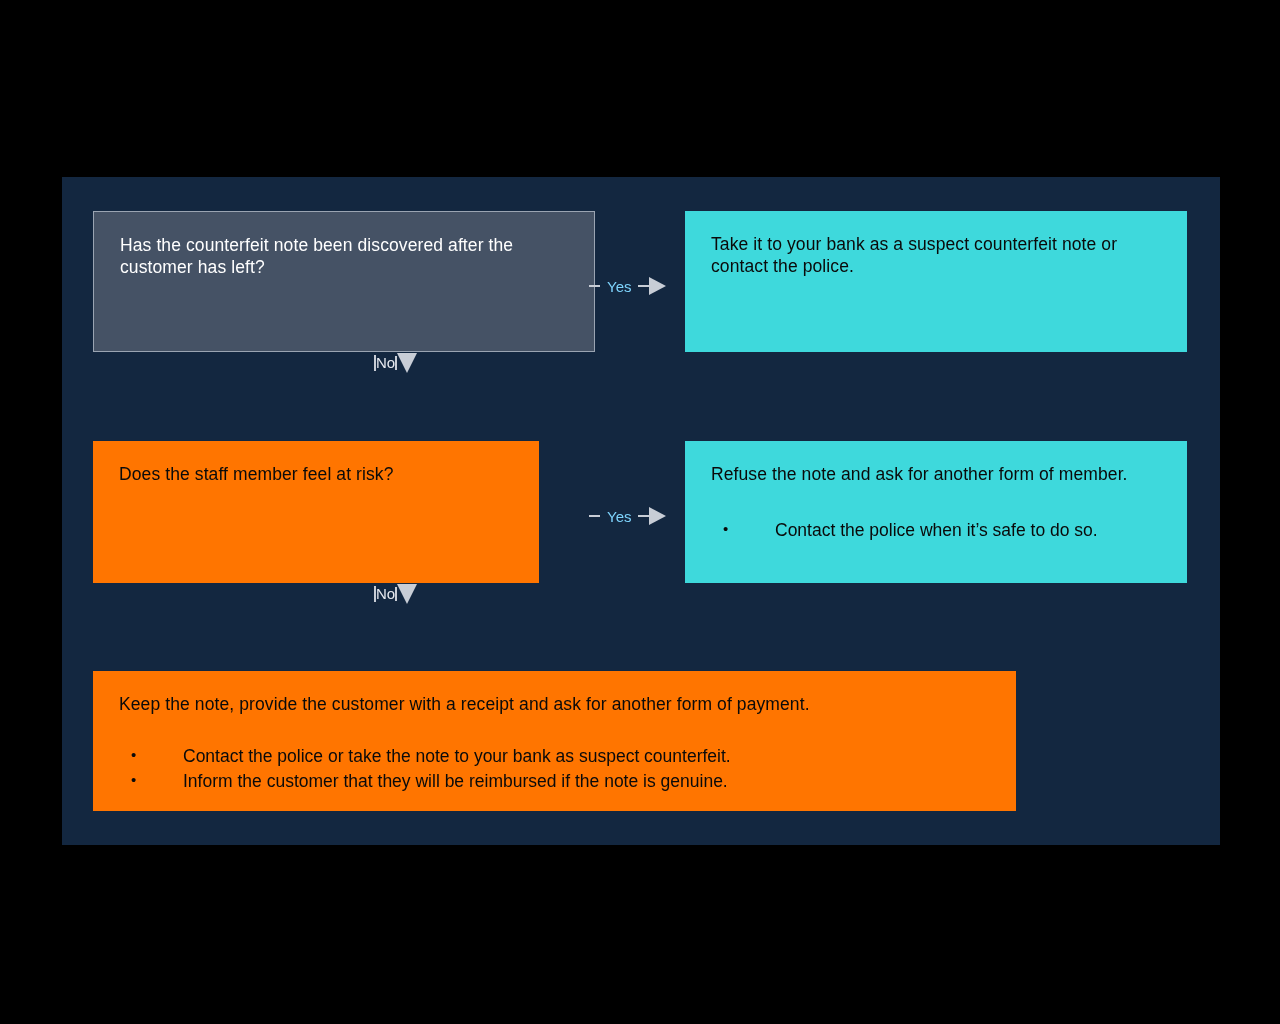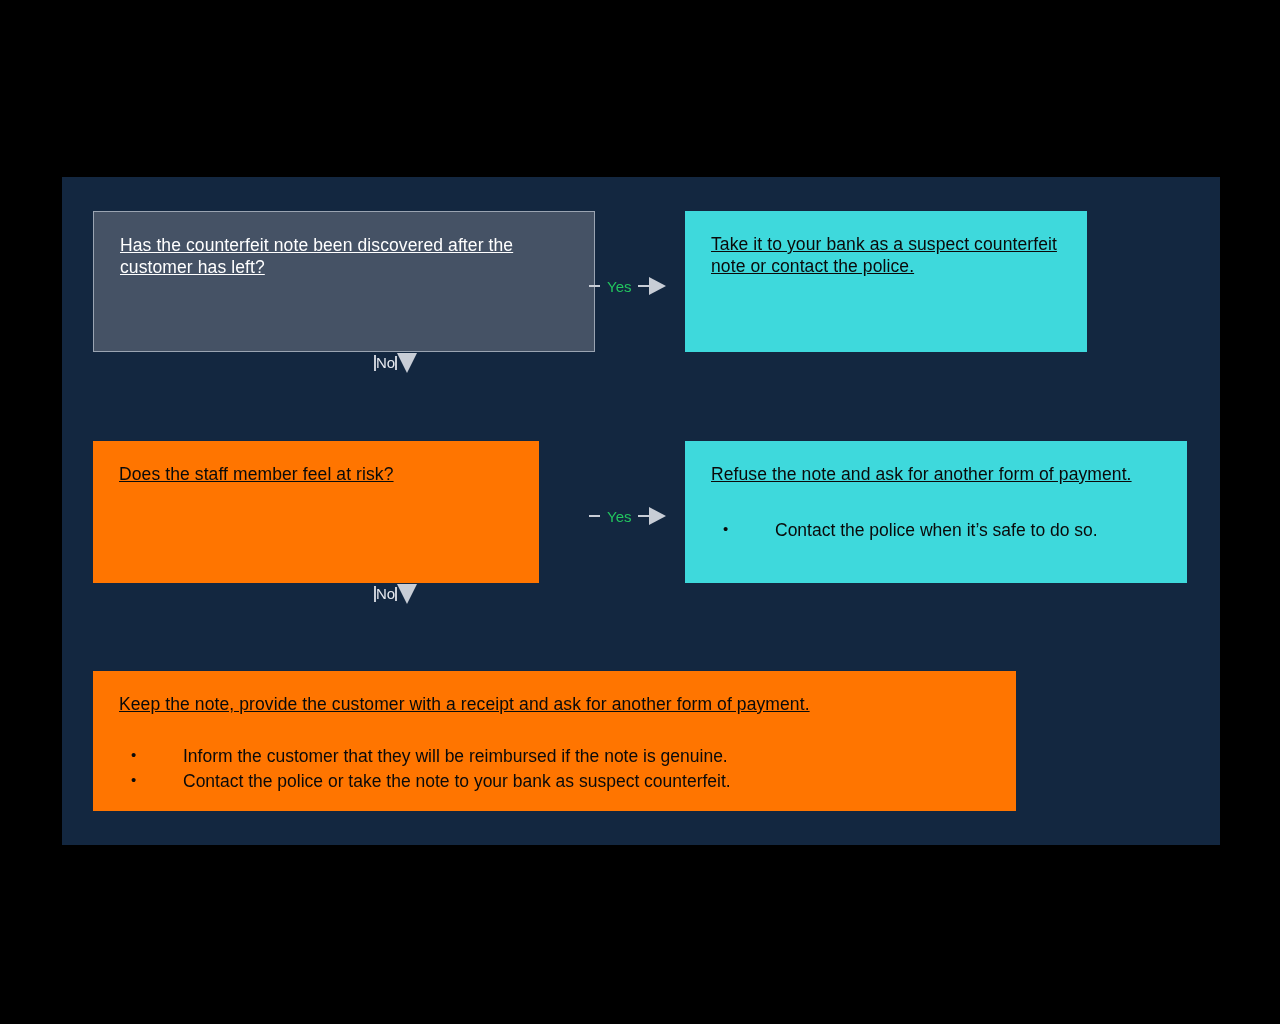--- a/index.html
+++ b/index.html
@@ -35,21 +35,20 @@
     position: absolute;
     box-sizing: border-box;
     padding: 22px 26px 18px 26px;
   }
 
   .node .line {
     margin: 0;
     font-size: 17.5px;
     line-height: 1.28;
     letter-spacing: 0.1px;
-    text-decoration: underline;
   }
 
   .node-question-slate {
     background: #46536690;
     background: #455265;
     border: 1px solid #9aa4b2;
     color: #ffffff;
   }
 
   .node-teal {
@@ -85,21 +84,21 @@
   }
   .spacer-gap { height: 22px; }
   .spacer-gap-sm { height: 18px; }
 
   
   .conn-h {
     position: absolute;
     display: flex;
     align-items: center;
     height: 22px;
-    color: #22c55e;
+    color: #7dd3fc;
     font-size: 15px;
   }
   .conn-h .stub {
     width: 11px;
     height: 2px;
     background: #c8cdd6;
     margin-right: 7px;
   }
   .conn-h .conn-label {
     white-space: nowrap;
@@ -160,21 +159,21 @@
       <p class="line">Has the counterfeit note been discovered after the customer has left?</p>
     </div>
 
     <div class="conn-h" style="left:527px; top:98px;">
       <span class="stub"></span>
       <span class="conn-label">Yes</span>
       <span class="stub2"></span>
       <span class="arrow-right"></span>
     </div>
 
-    <div class="node node-teal" style="left:623px; top:34px; width:402px; height:141px;">
+    <div class="node node-teal" style="left:623px; top:34px; width:502px; height:141px;">
       <p class="line">Take it to your bank as a suspect counterfeit note or contact the police.</p>
     </div>
 
     <div class="conn-v" style="left:312px; top:175px;">
       <span class="vstub"></span>
       <span class="conn-label">No</span>
       <span class="vstub2"></span>
       <span class="arrow-down"></span>
     </div>
 
@@ -183,37 +182,37 @@
     </div>
 
     <div class="conn-h" style="left:527px; top:328px;">
       <span class="stub"></span>
       <span class="conn-label">Yes</span>
       <span class="stub2"></span>
       <span class="arrow-right"></span>
     </div>
 
     <div class="node node-teal" style="left:623px; top:264px; width:502px; height:142px;">
-      <p class="line">Refuse the note and ask for another form of payment.</p>
+      <p class="line">Refuse the note and ask for another form of member.</p>
       <div class="spacer-gap"></div>
       <ul class="bullets">
         <li>Contact the police when it’s safe to do so.</li>
       </ul>
     </div>
 
     <div class="conn-v" style="left:312px; top:406px;">
       <span class="vstub"></span>
       <span class="conn-label">No</span>
       <span class="vstub2"></span>
       <span class="arrow-down"></span>
     </div>
 
     <div class="node node-orange" style="left:31px; top:494px; width:923px; height:140px;">
       <p class="line">Keep the note, provide the customer with a receipt and ask for another form of payment.</p>
       <div class="spacer-gap-sm"></div>
       <ul class="bullets">
+        <li>Contact the police or take the note to your bank as suspect counterfeit.</li>
         <li>Inform the customer that they will be reimbursed if the note is genuine.</li>
-        <li>Contact the police or take the note to your bank as suspect counterfeit.</li>
       </ul>
     </div>
 
   </div>
 </div>
 
 </body></html>

